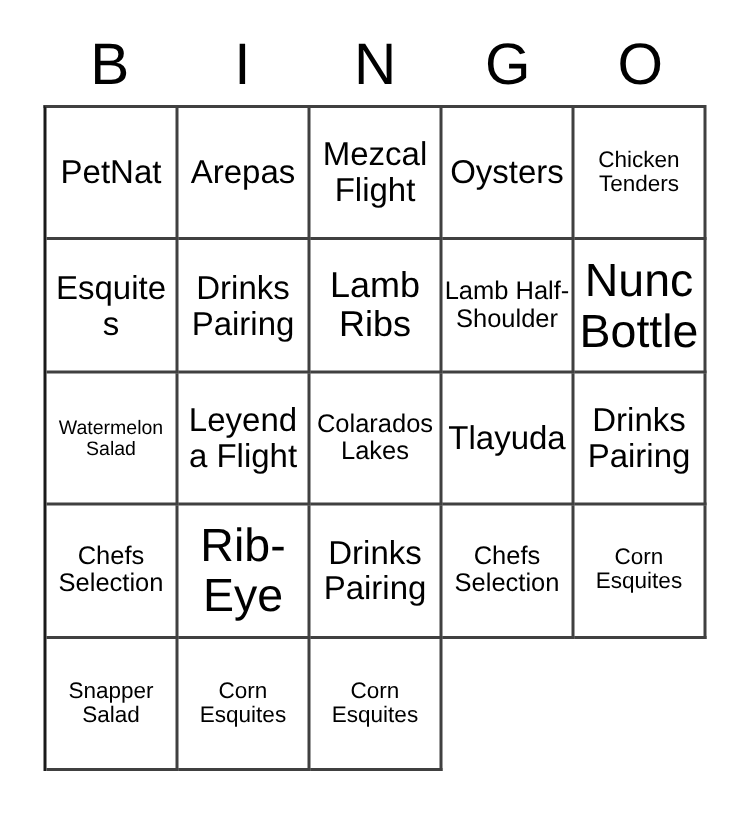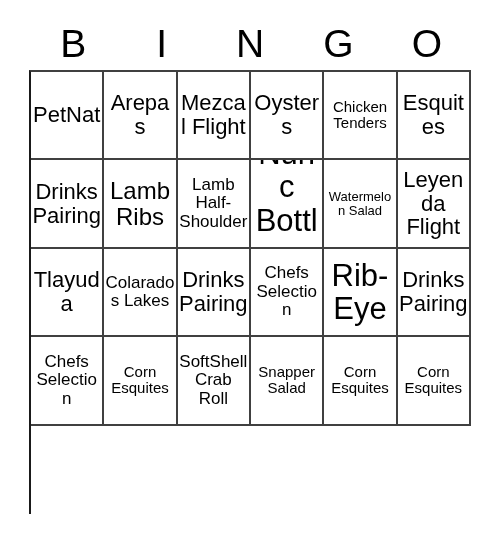--- a/index.html
+++ b/index.html
@@ -44,21 +44,21 @@
   .grid {
     position: absolute;
     left: 29px;
     top: 70px;
     width: 442px;
     height: 444px;
     box-sizing: border-box;
     border-top: 2px solid #404040;
     border-left: 2px solid #1a1a1a;
     display: grid;
-    grid-template-columns: repeat(6, 1fr);
+    grid-template-columns: repeat(5, 1fr);
     grid-template-rows: repeat(5, 1fr);
   }
   .cell {
     box-sizing: border-box;
     border-right: 2px solid #404040;
     border-bottom: 2px solid #404040;
     display: flex;
     align-items: center;
     justify-content: center;
     text-align: center;
@@ -126,24 +126,24 @@
     <div class="cell">
         <span class="cell-text fs-xl">Nunc Bottle</span>
       </div>
     <div class="cell">
         <span class="cell-text fs-tiny">Watermelon Salad</span>
       </div>
     <div class="cell">
         <span class="cell-text fs-md">Leyenda Flight</span>
       </div>
     <div class="cell">
-        <span class="cell-text fs-md">Tlayuda</span>
+        <span class="cell-text fs-xs">Colarados Lakes</span>
       </div>
     <div class="cell">
-        <span class="cell-text fs-xs">Colarados Lakes</span>
+        <span class="cell-text fs-md">Tlayuda</span>
       </div>
 
     <div class="cell">
         <span class="cell-text fs-md">Drinks Pairing</span>
       </div>
     <div class="cell">
         <span class="cell-text fs-xs">Chefs Selection</span>
       </div>
     <div class="cell">
         <span class="cell-text fs-xl">Rib-Eye</span>
@@ -152,23 +152,20 @@
         <span class="cell-text fs-md">Drinks Pairing</span>
       </div>
     <div class="cell">
         <span class="cell-text fs-xs">Chefs Selection</span>
       </div>
 
     <div class="cell">
         <span class="cell-text fs-sm">Corn Esquites</span>
       </div>
     <div class="cell">
-        <span class="cell-text fs-xs">SoftShell Crab Roll</span>
-      </div>
-    <div class="cell">
         <span class="cell-text fs-sm">Snapper Salad</span>
       </div>
     <div class="cell">
         <span class="cell-text fs-sm">Corn Esquites</span>
       </div>
     <div class="cell">
         <span class="cell-text fs-sm">Corn Esquites</span>
       </div>
   </div>
 

